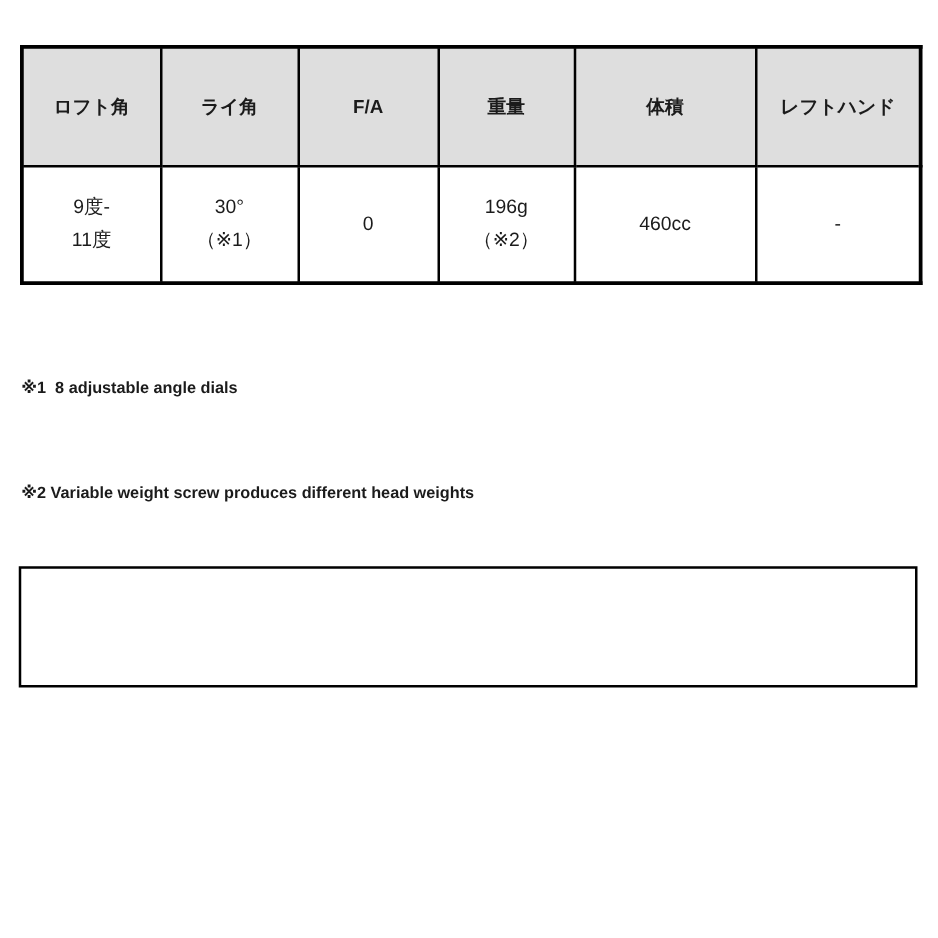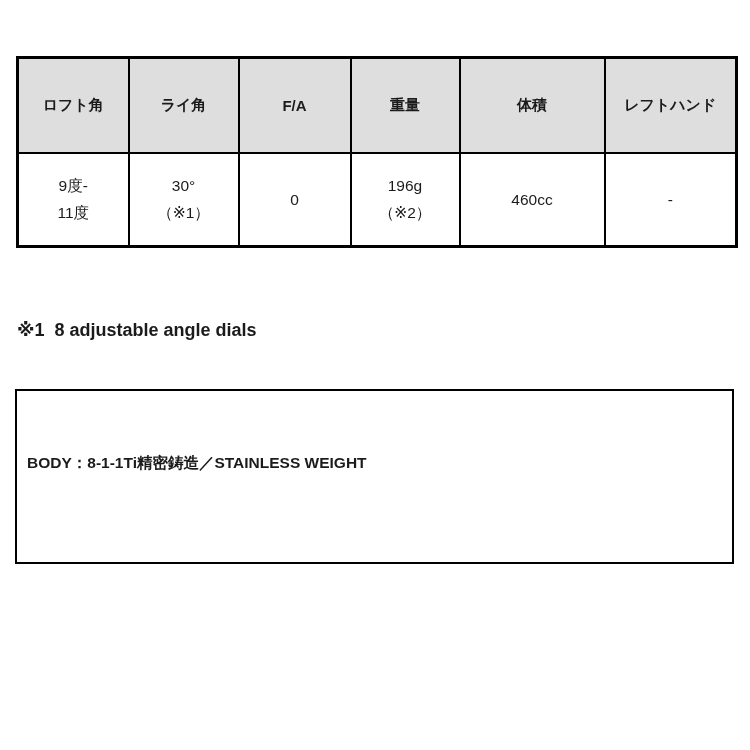--- a/index.html
+++ b/index.html
@@ -10,37 +10,37 @@
   }
   *{box-sizing:border-box;}
   html,body{margin:0;padding:0;}
   body{
     width:750px;height:750px;background:#ffffff;color:var(--text);
     font-family:"Liberation Sans","DejaVu Sans",sans-serif;
     overflow:hidden;
   }
   table.spec{
     border-collapse:collapse;table-layout:fixed;
-    margin:56px 0 0 16px;
+    margin:36px 0 0 16px;
     border:3px solid var(--border);
   }
   table.spec th,table.spec td{
     border:2px solid var(--border);
     text-align:center;vertical-align:middle;padding:0;
   }
   table.spec th{
     background:var(--header-bg);
     height:95px;font-size:15px;font-weight:700;
   }
   table.spec td{
     height:94px;font-size:15.5px;font-weight:400;line-height:27px;
   }
   .footnotes{
     margin:12px 15px 0 17px;
-    font-size:18px;font-weight:700;line-height:28px;
+    font-size:13px;font-weight:700;line-height:28px;
     white-space:pre-wrap;
   }
   .box{
     width:719px;margin-left:15px;
     border:2px solid var(--border);
     font-size:15.5px;font-weight:700;
     white-space:pre-wrap;
   }
   .material-box{
     margin-top:17px;
@@ -93,19 +93,19 @@
       </td>
       <td>
         <div>-</div>
       </td>
     </tr>
   </tbody>
 </table>
 
 <div class="footnotes">
   <div>※1  8 adjustable angle dials</div>
+  <div>※2 Variable weight screw produces different head weights</div>
 </div>
 
 <div class="box material-box">
-  <div>BODY：8-1-1Ti精密鋳造／STAINLESS WEIGHT</div>
   
   
 </div>
 
 </body></html>

